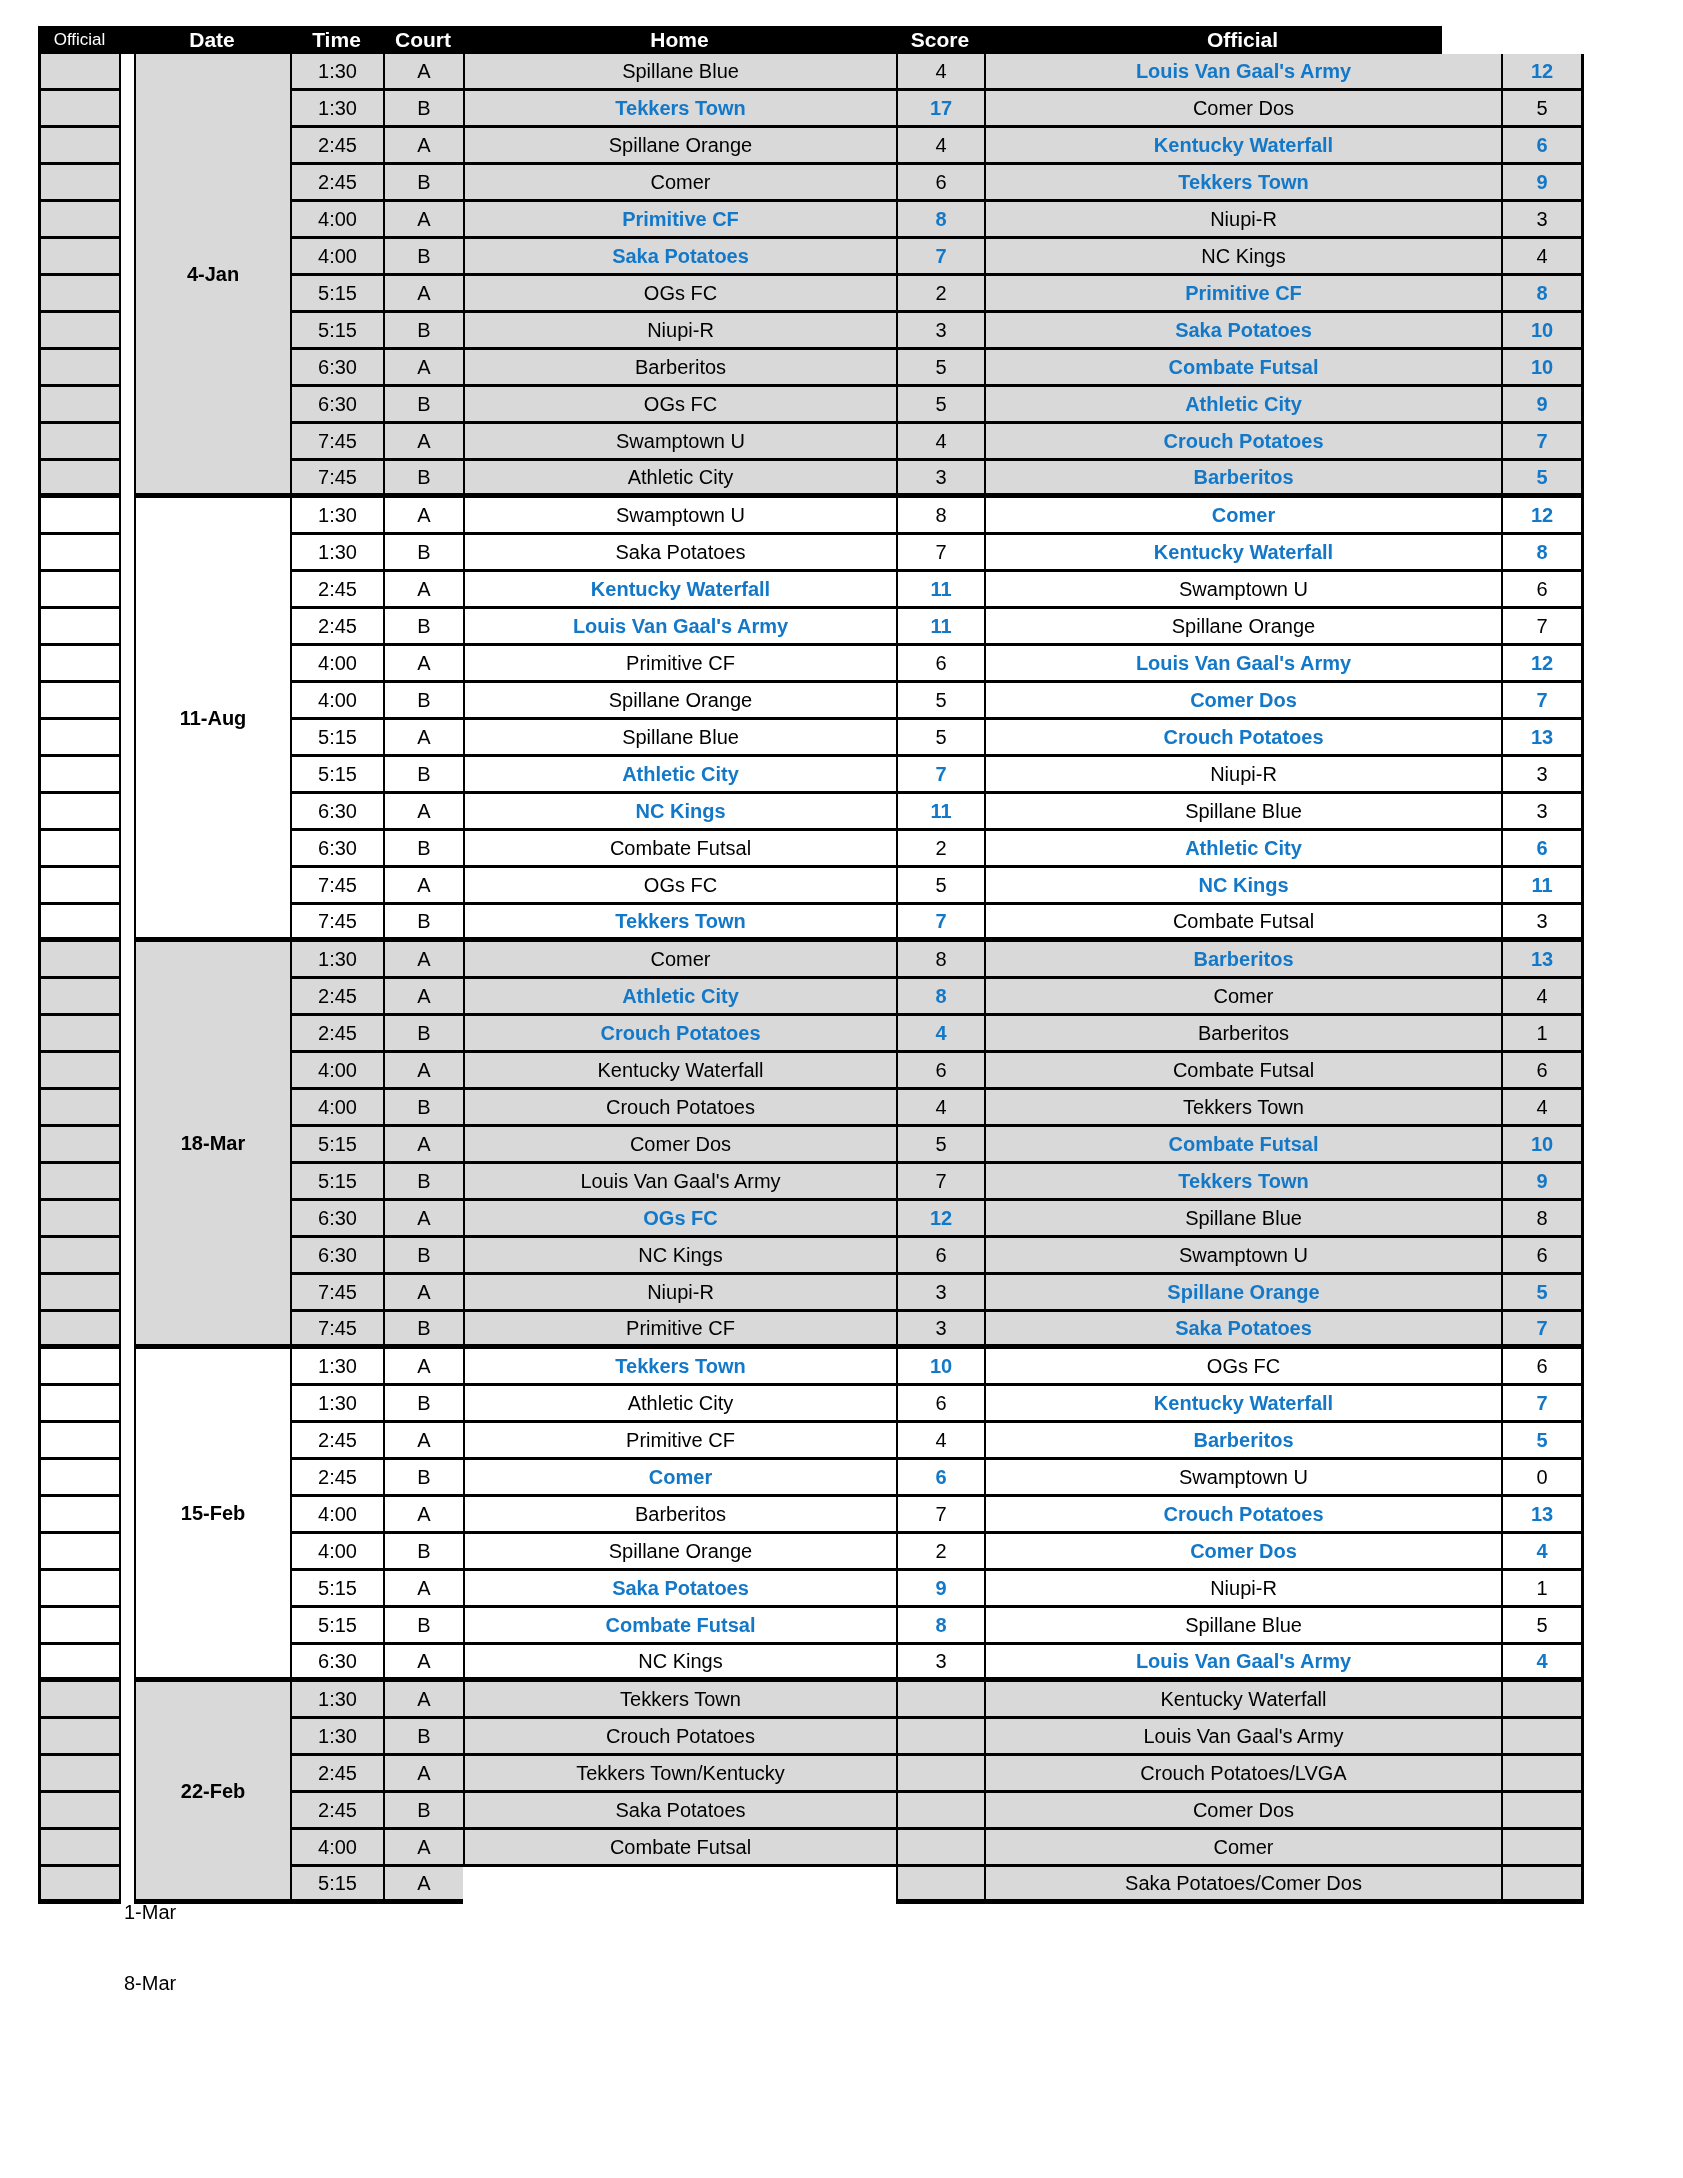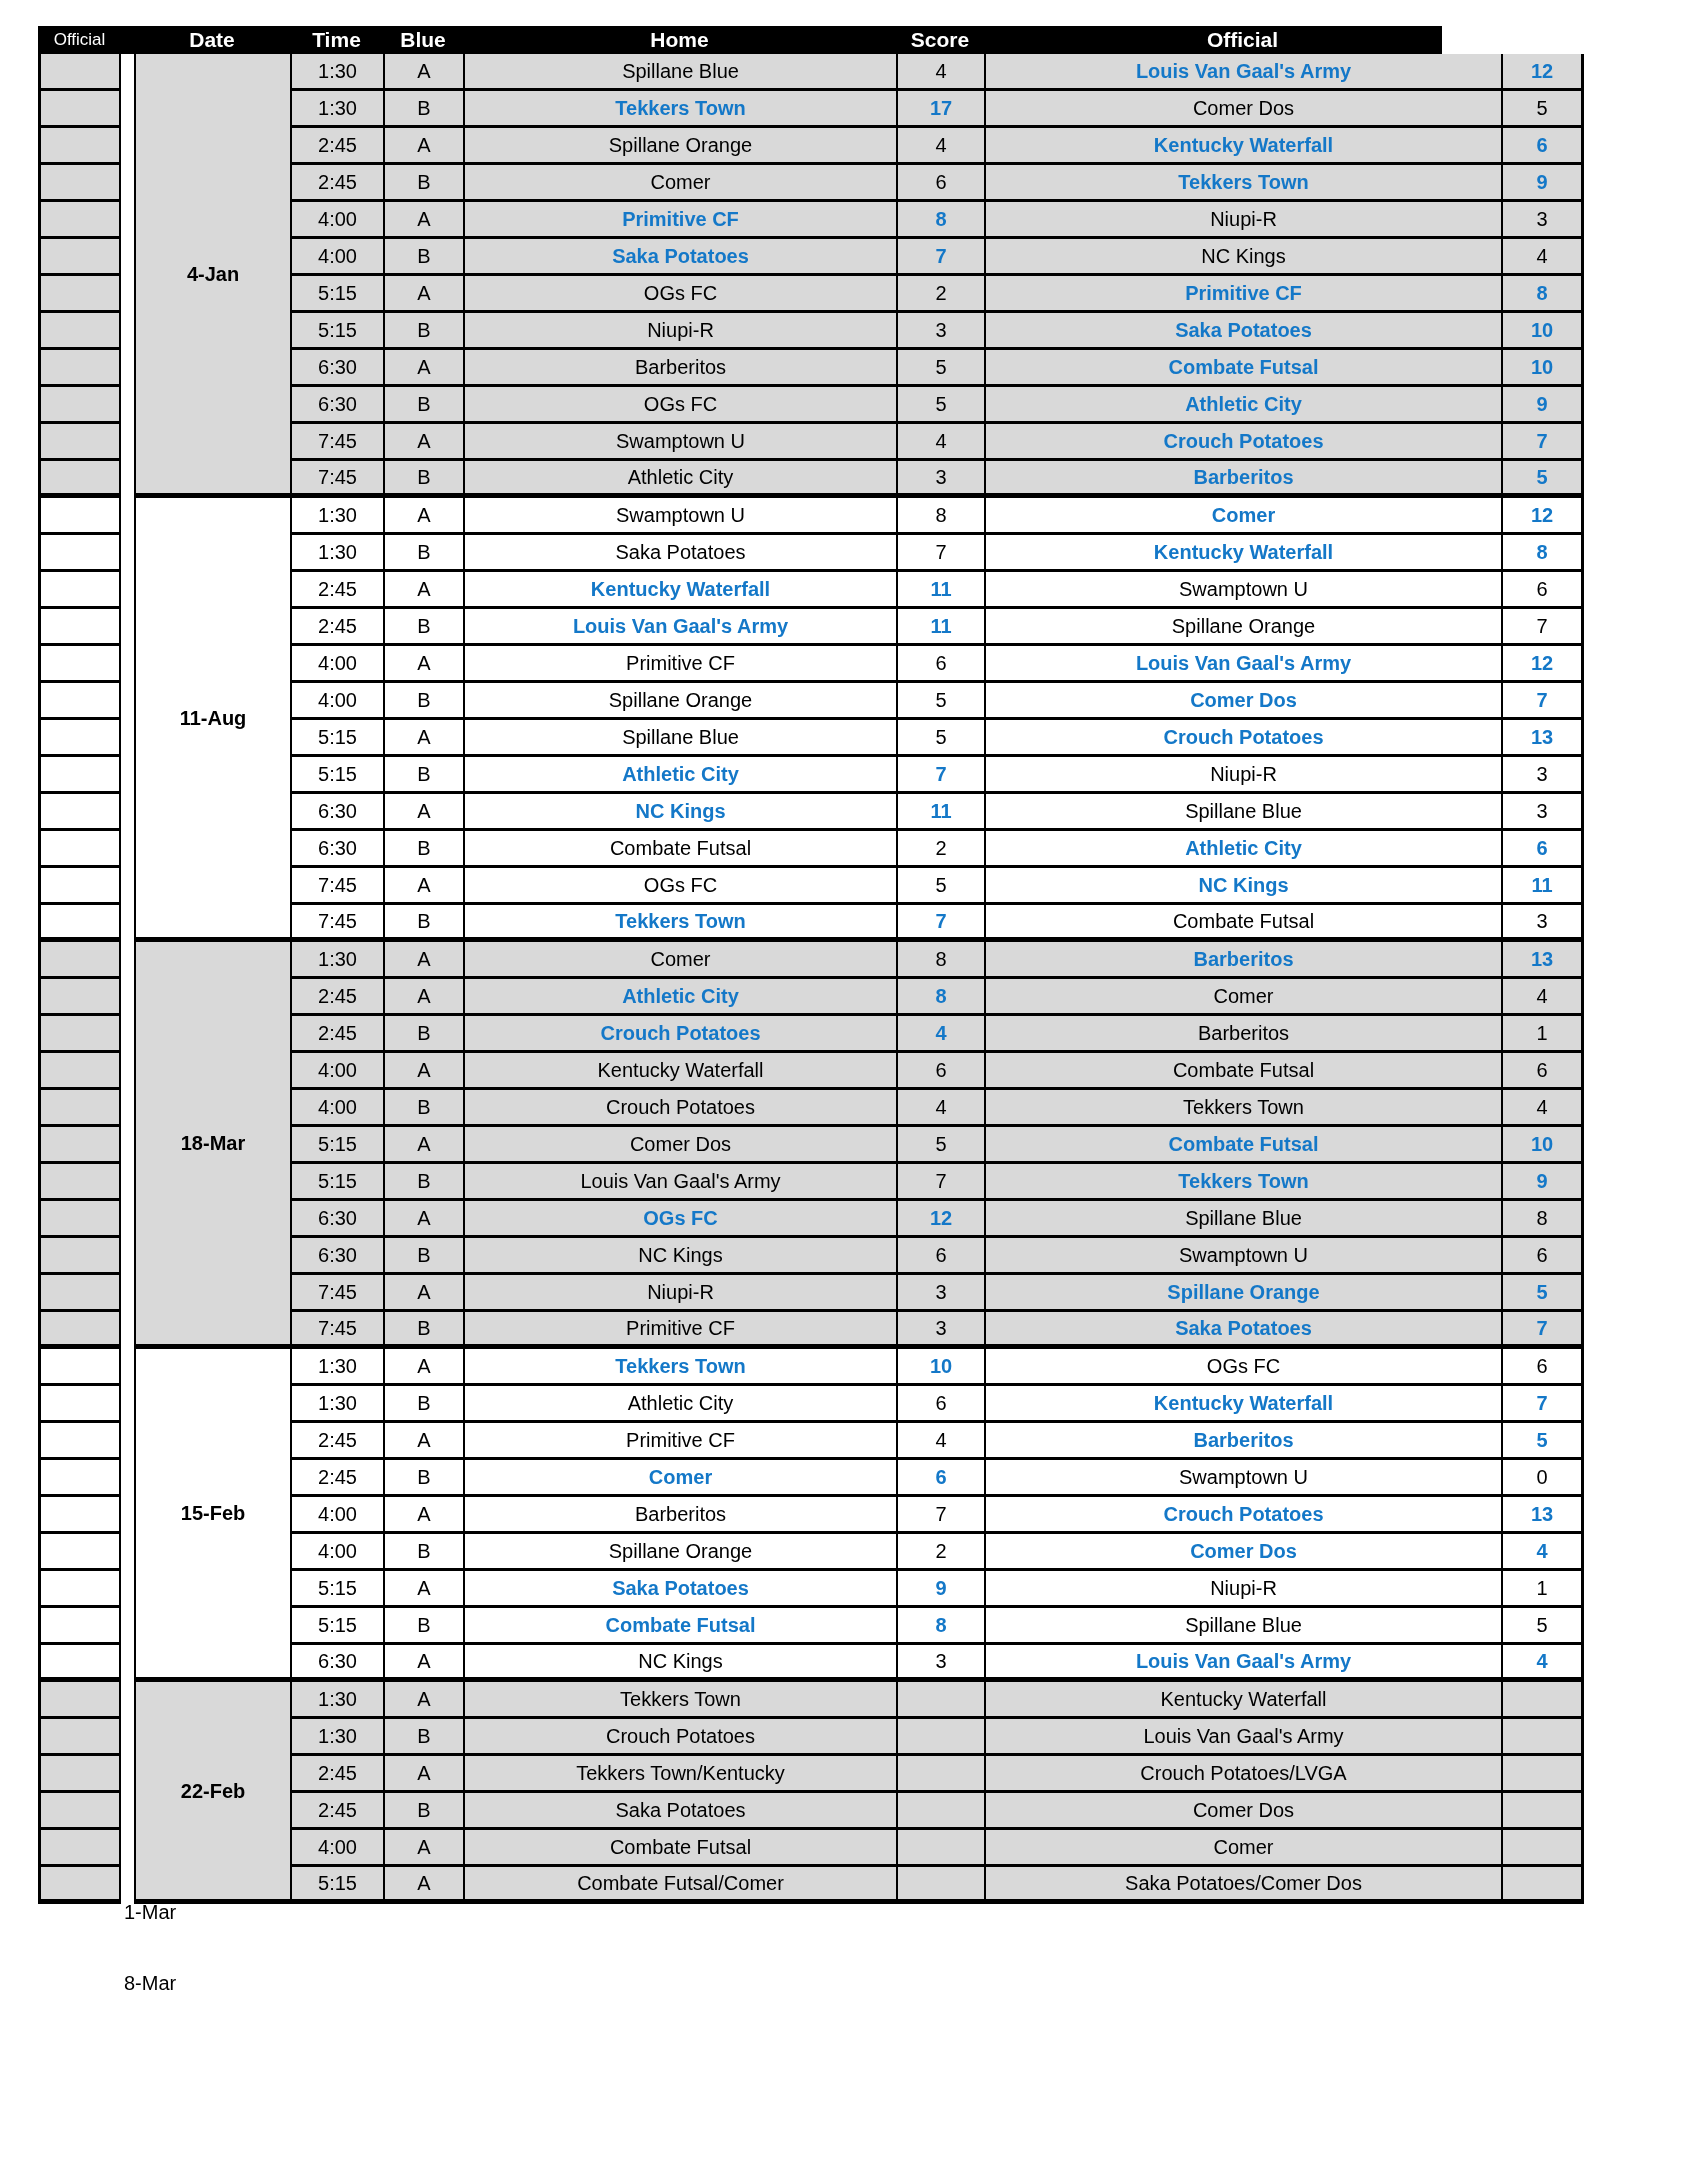--- a/index.html
+++ b/index.html
@@ -38,21 +38,21 @@
 </style>
 </head>
 <body>
 
 <div class="sheet" style="--blue: #1478C8; --gray: #D9D9D9; --hbg: #000000; --htx: #FFFFFF;">
   <div class="table">
     <div class="header">
       <div class="hcell h-official">Official</div>
       <div class="hcell h-date">Date</div>
       <div class="hcell h-time">Time</div>
-      <div class="hcell h-court">Blue</div>
+      <div class="hcell h-court">Court</div>
       <div class="hcell h-home">Home</div>
       <div class="hcell h-score1">Score</div>
       <div class="hcell h-visitors">Official</div>
       <div class="hcell h-score2">Score</div>
     </div>
     <div id="blocks">
         <div class="block gray">
           <div class="cell official" style="grid-area: 1 / 1;"></div>
           <div class="cell official" style="grid-area: 2 / 1;"></div>
           <div class="cell official" style="grid-area: 3 / 1;"></div>
@@ -410,21 +410,20 @@
           <div class="cell team" style="grid-area: 4 / 8;">Comer Dos</div>
           <div class="cell score vscore" style="grid-area: 4 / 9;"></div>
           <div class="cell time" style="grid-area: 5 / 4;">4:00</div>
           <div class="cell court" style="grid-area: 5 / 5;">A</div>
           <div class="cell team" style="grid-area: 5 / 6;">Combate Futsal</div>
           <div class="cell score" style="grid-area: 5 / 7;"></div>
           <div class="cell team" style="grid-area: 5 / 8;">Comer</div>
           <div class="cell score vscore" style="grid-area: 5 / 9;"></div>
           <div class="cell time last" style="grid-area: 6 / 4;">5:15</div>
           <div class="cell court last" style="grid-area: 6 / 5;">A</div>
-          <div class="cell team last" style="grid-area: 6 / 6;">Combate Futsal/Comer</div>
           <div class="cell score last" style="grid-area: 6 / 7;"></div>
           <div class="cell team last" style="grid-area: 6 / 8;">Saka Potatoes/Comer Dos</div>
           <div class="cell score vscore last" style="grid-area: 6 / 9;"></div>
         </div>
       </div>
   </div>
   <div class="footer-label" id="f1">1-Mar</div>
   <div class="footer-label" id="f2">8-Mar</div>
 </div>
 

